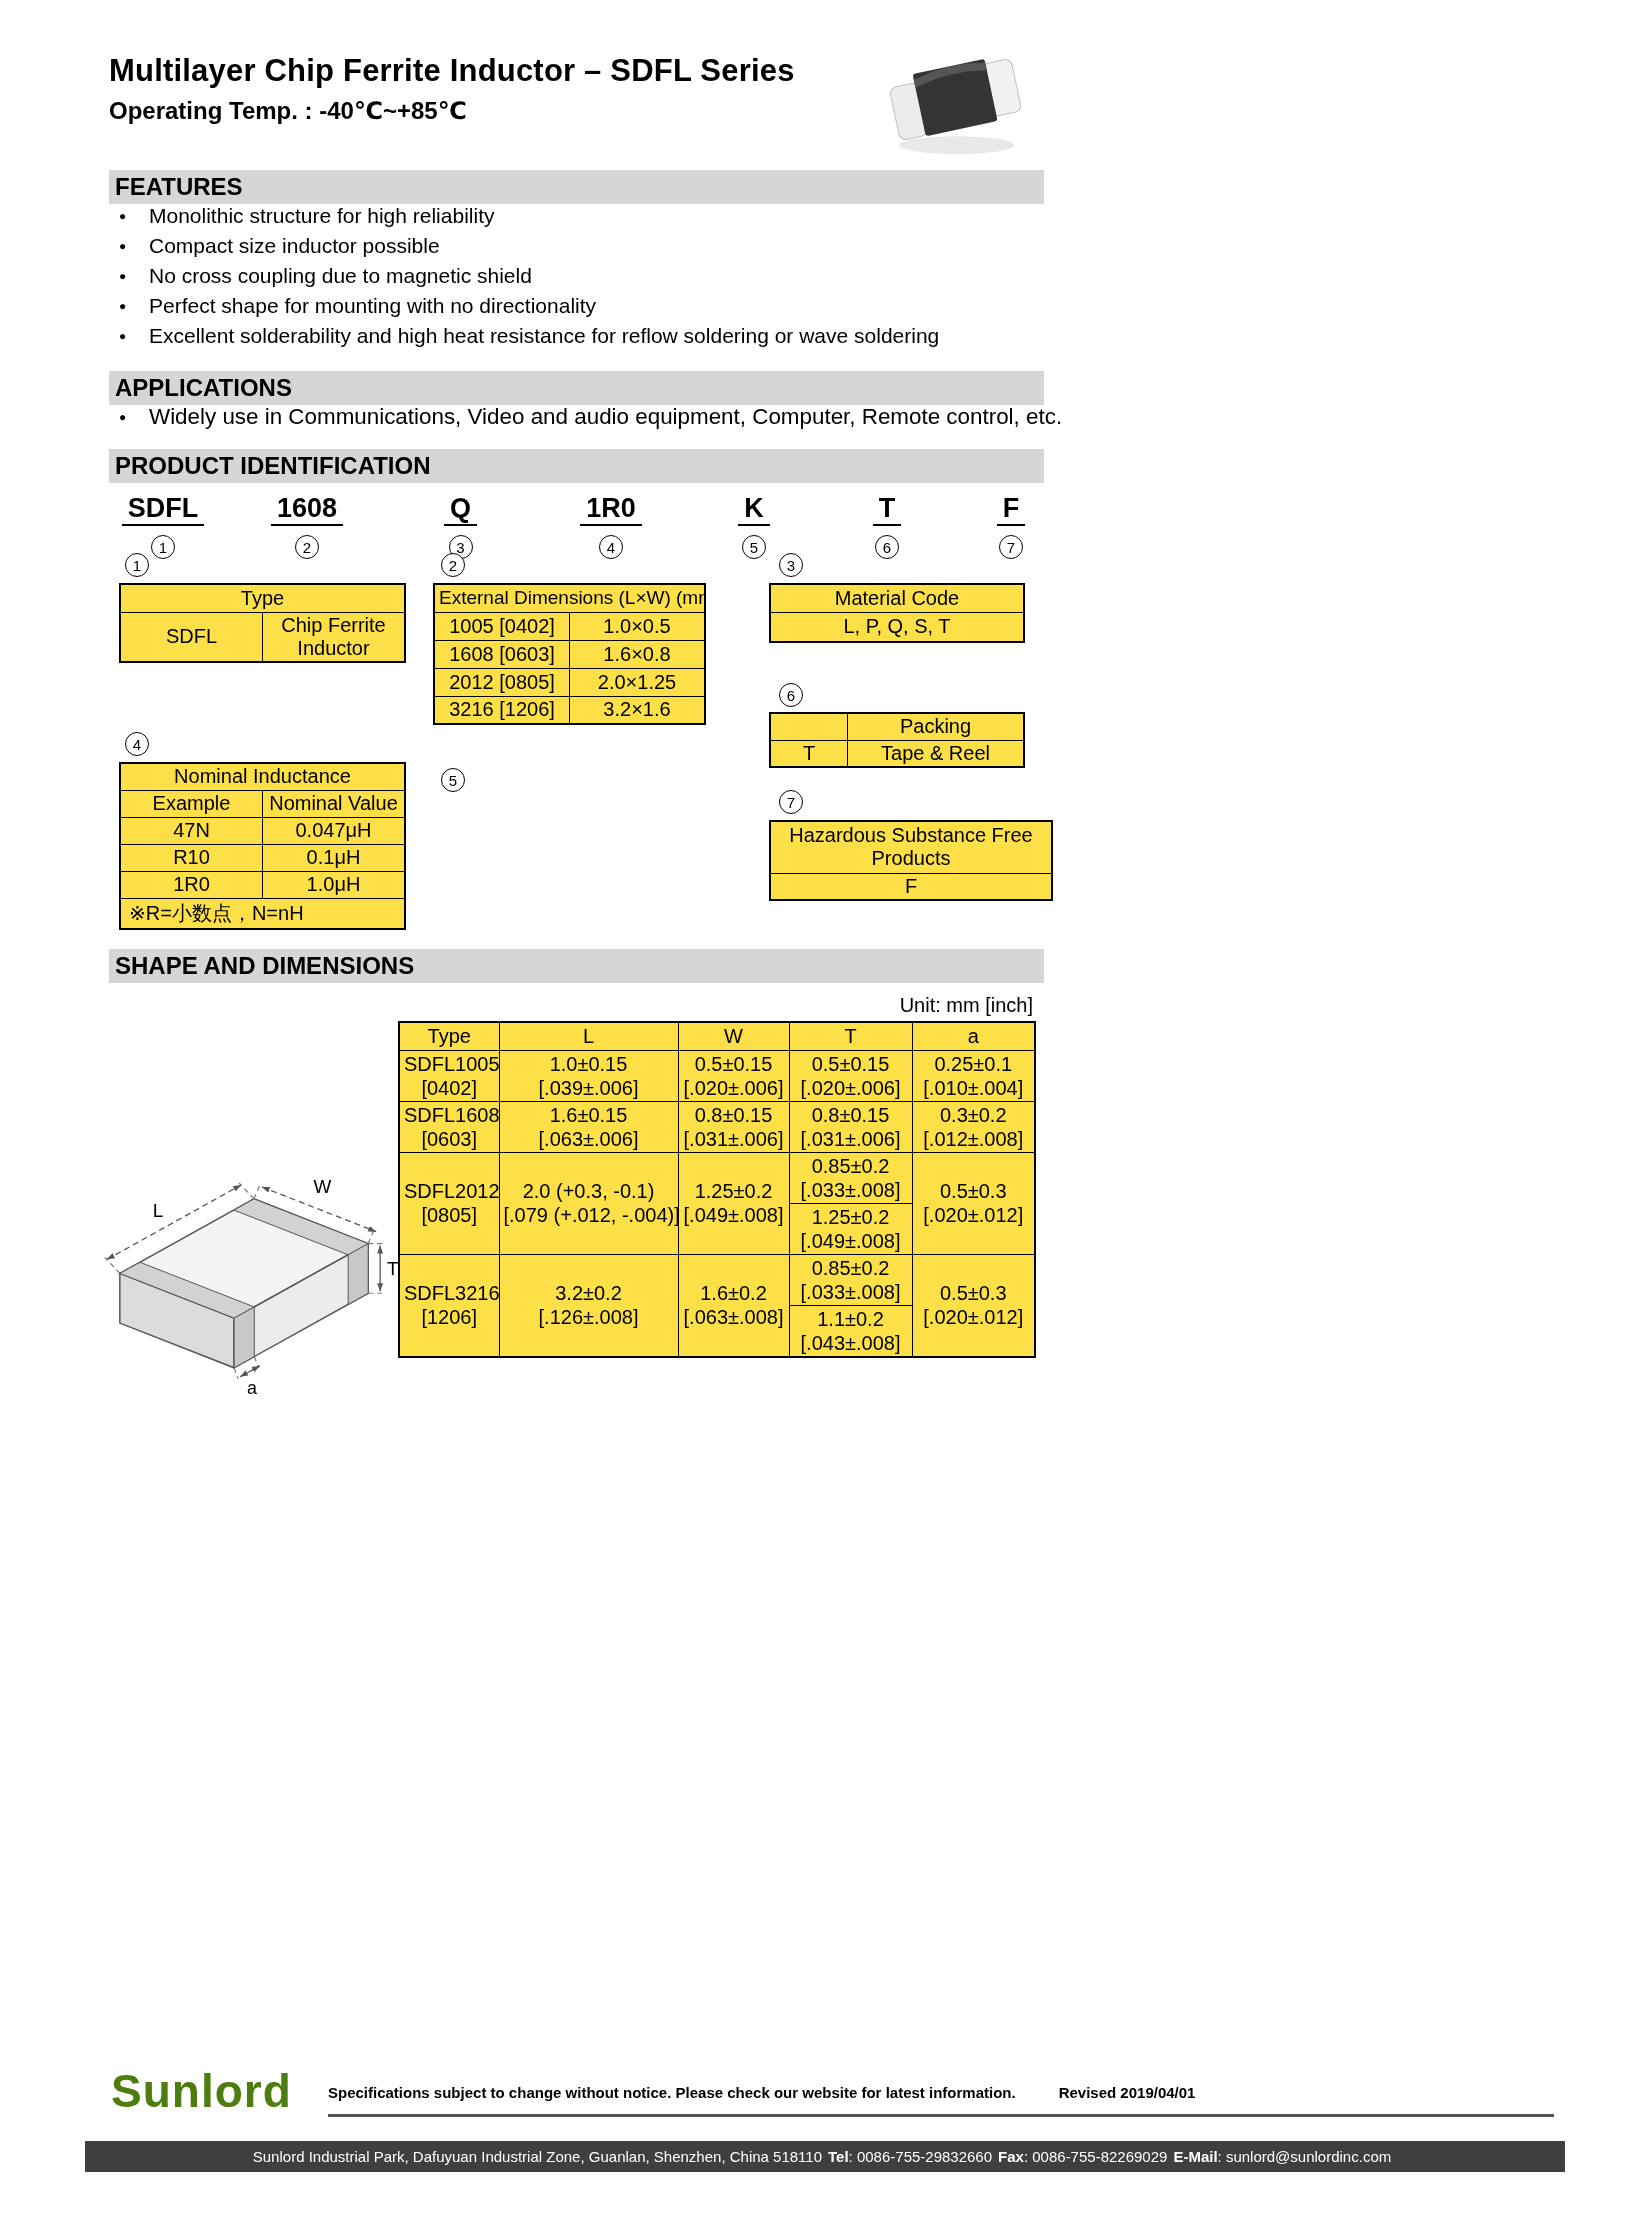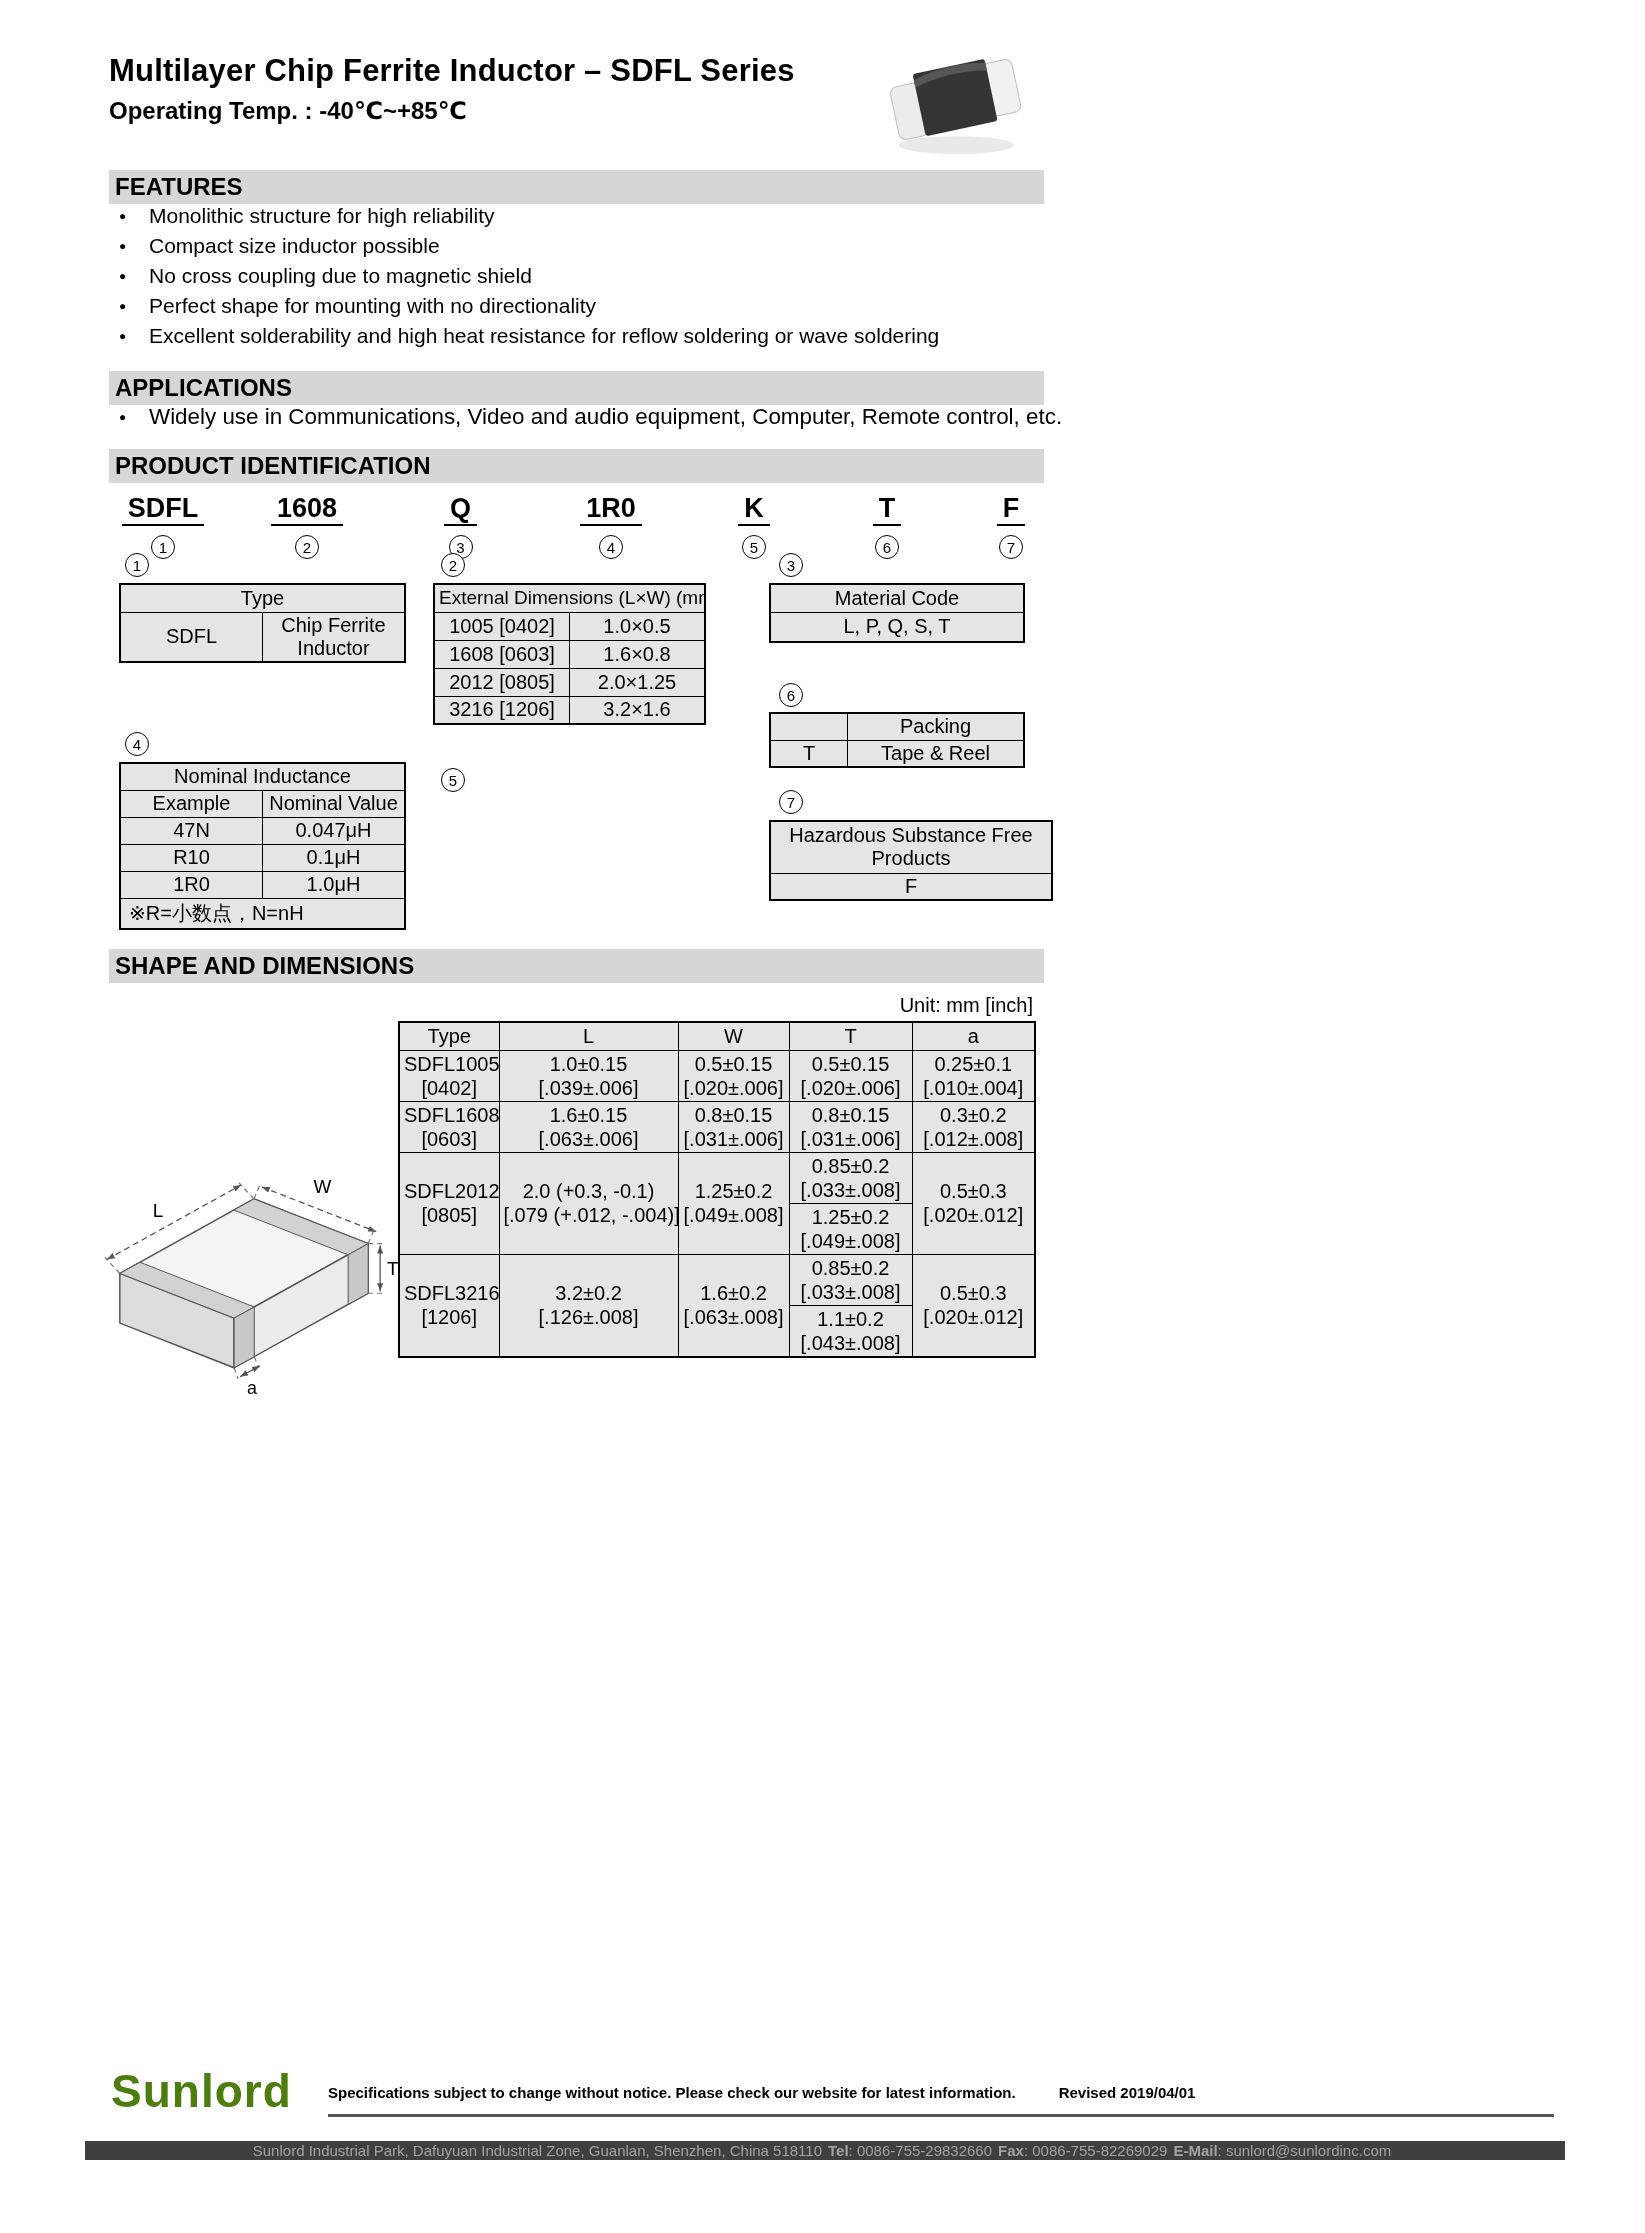--- a/index.html
+++ b/index.html
@@ -9,32 +9,32 @@
   .title{font-size:31px;font-weight:bold;letter-spacing:0.2px;}
   .subtitle{font-size:24px;font-weight:bold;}
   .section-bar{width:935px;background:#d6d6d6;font-size:24px;font-weight:bold;padding:3px 6px;box-sizing:border-box;}
   .bullet-item{display:flex;align-items:center;height:30px;}
   .bullet{font-size:12px;width:34px;padding-left:10px;box-sizing:border-box;}
   .bullet-text{font-size:21px;padding-left:6px;white-space:nowrap;}
   .app-text{font-size:22.4px;}
   .code-part{display:flex;flex-direction:column;align-items:center;gap:9px;}
   .code-text{font-size:27px;font-weight:bold;border-bottom:2.5px solid #000;padding:0 6px;line-height:1.15;}
   .circle-num{width:24px;height:24px;border:1.5px solid #000;border-radius:50%;display:flex;align-items:center;justify-content:center;font-size:15px;background:#fff;box-sizing:border-box;}
-  table.dtable{border-collapse:collapse;table-layout:fixed;background:#e5e5e5;border:2px solid #000;}
+  table.dtable{border-collapse:collapse;table-layout:fixed;background:#fde047;border:2px solid #000;}
   table.dtable td{border:1.5px solid #000;font-size:20px;text-align:center;padding:1px 4px;overflow:hidden;}
   td.leftal{text-align:left !important;padding-left:8px !important;}
   .hdrsm{font-size:19px !important;white-space:nowrap;}
   .shape-table td{font-size:18px;line-height:1.2;white-space:nowrap;}
   .h27{height:27px;} .h28{height:28px;} .h30{height:30px;} .r45{height:45px;} .h52{height:52px;}
   .unit-label{font-size:20px;text-align:right;width:199px;}
   .footer-logo{font-size:46px;font-weight:bold;color:#4d7c0f;letter-spacing:1px;}
   .specs-line{display:flex;align-items:baseline;border-bottom:3px solid #555;padding-bottom:13px;width:1226px;gap:27px;}
   .specs-note{font-size:15px;font-weight:bold;white-space:nowrap;}
   .specs-revised{font-size:15px;font-weight:bold;margin-left:16px;white-space:nowrap;}
-  .address-bar{background:#3f3f3f;color:#a3a3a3;display:flex;align-items:center;justify-content:center;font-size:15px;height:19px;width:1480px;}
+  .address-bar{background:#3f3f3f;color:#ffffff;display:flex;align-items:center;justify-content:center;font-size:15px;height:31px;width:1480px;}
   .addr-seg{margin-right:6px;white-space:nowrap;}
   .addr-label{font-weight:bold;margin-right:0;white-space:nowrap;}
   svg text{font-family:"Liberation Sans","DejaVu Sans",sans-serif;}
 </style>
 </head>
 <body>
 
 <div class="page">
 
   <div class="abs title" style="left:109px;top:53px;">Multilayer Chip Ferrite Inductor – SDFL Series</div>

